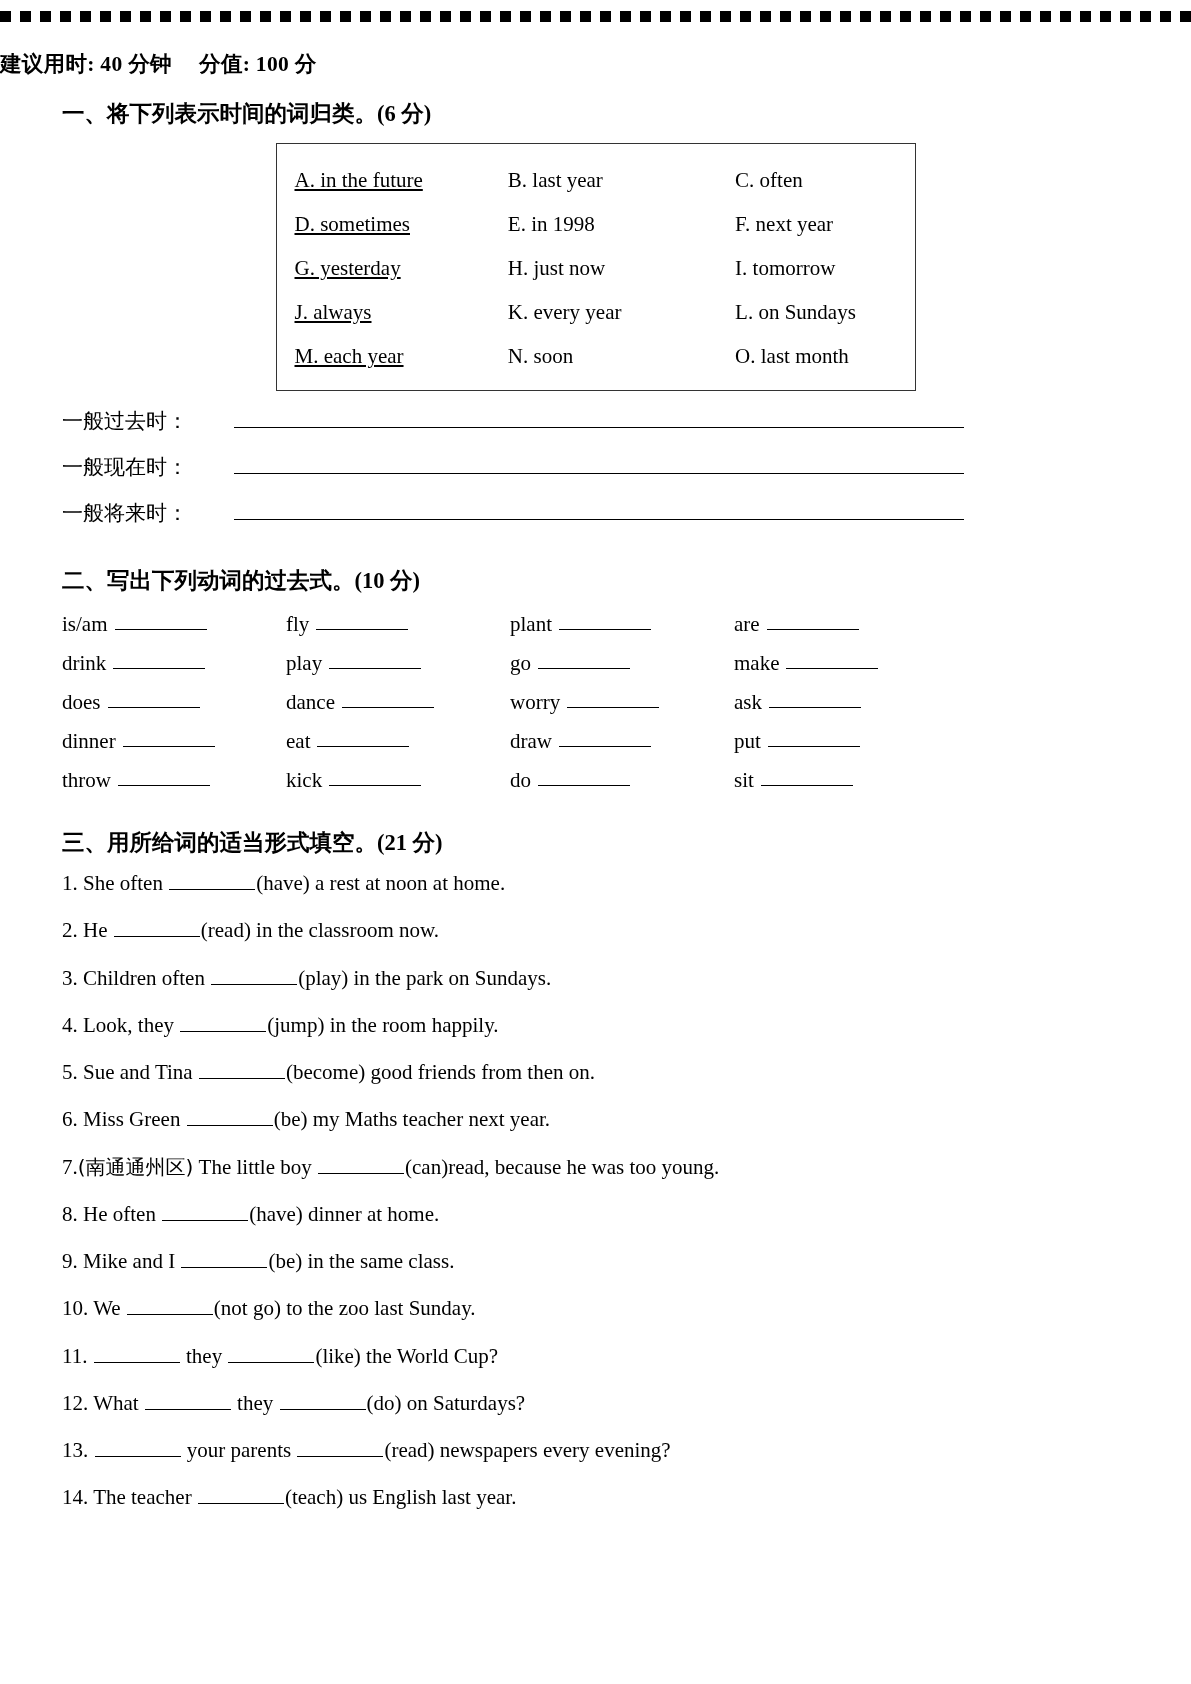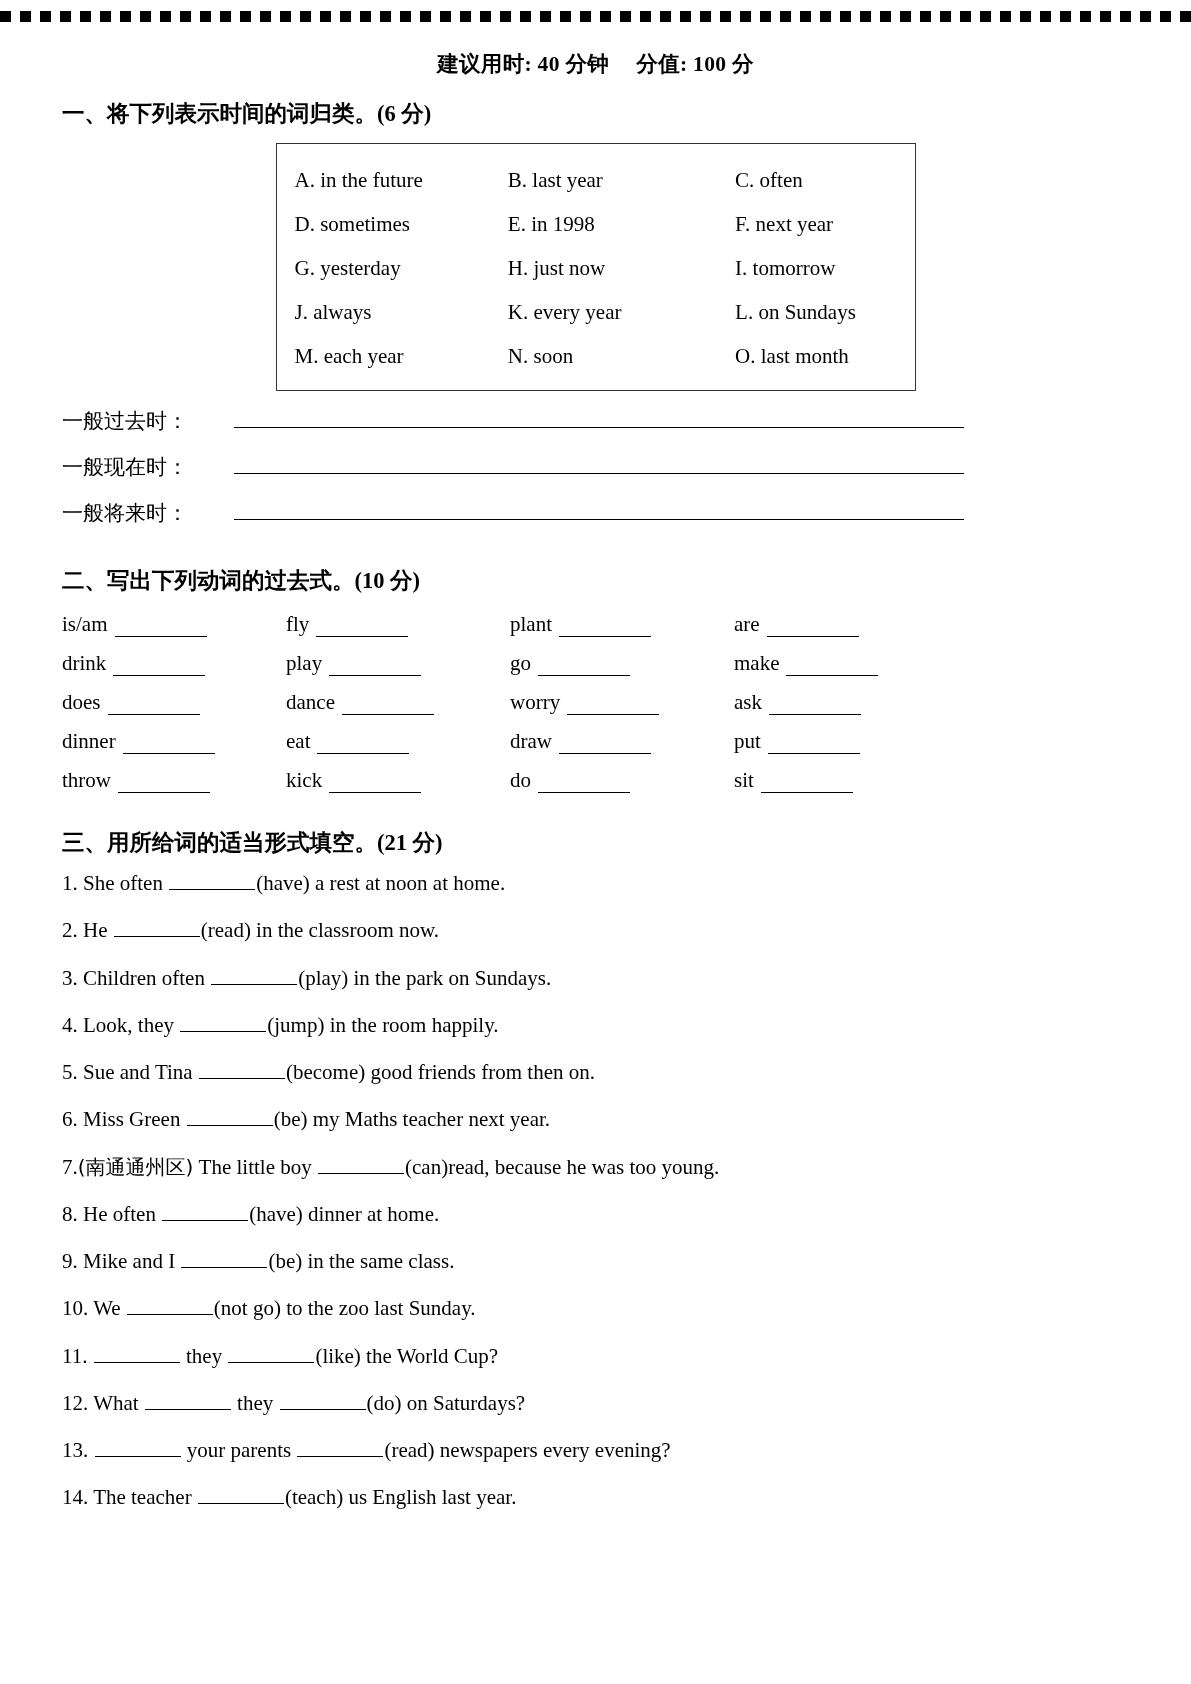--- a/index.html
+++ b/index.html
@@ -44,21 +44,21 @@
     width: 100%;
     background-image: repeating-linear-gradient(
       to right,
       #000 0px, #000 11px,
       #fff 11px, #fff 20px
     );
   }
 
   
   .subtitle {
-    text-align: center;
+    text-align: left;
     font-weight: bold;
     font-size: 21.5px;
     margin-top: 27px;
     letter-spacing: 0.3px;
   }
   .subtitle .gap { display:inline-block; width: 16px; }
 
   
   .section-heading {
     font-family: "DejaVu Sans", "Liberation Sans", sans-serif;
@@ -83,21 +83,21 @@
   }
   .wb-row {
     display: flex;
     padding: 0;
   }
   .wb-cell {
     font-size: 21px;
     line-height: 44px;
     height: 44px;
   }
-  .wb-cell:nth-child(1) { width: 232px; padding-left: 18px; box-sizing: border-box; }
+  .wb-cell:nth-child(1) { width: 232px; padding-left: 18px; box-sizing: border-box; text-decoration: underline; }
   .wb-cell:nth-child(2) { width: 228px; }
   .wb-cell:nth-child(3) { width: 180px; }
 
   
   .tense-list { margin-top: 16px; }
   .tense-row {
     display: flex;
     align-items: baseline;
     margin-left: 62px;
     margin-bottom: 18px;
@@ -121,21 +121,21 @@
     width: 1010px;
   }
   .verb-row {
     display: flex;
     margin-bottom: 14px;
   }
   .verb-cell {
     width: 224px;
     font-size: 21px;
     display: flex;
-    align-items: flex-end;
+    align-items: flex-start;
     white-space: nowrap;
   }
   .verb-cell .vname { margin-right: 7px; }
   .verb-cell .vblank {
     display: inline-block;
     width: 92px;
     border-bottom: 1.3px solid #000;
     height: 17px;
   }
 

